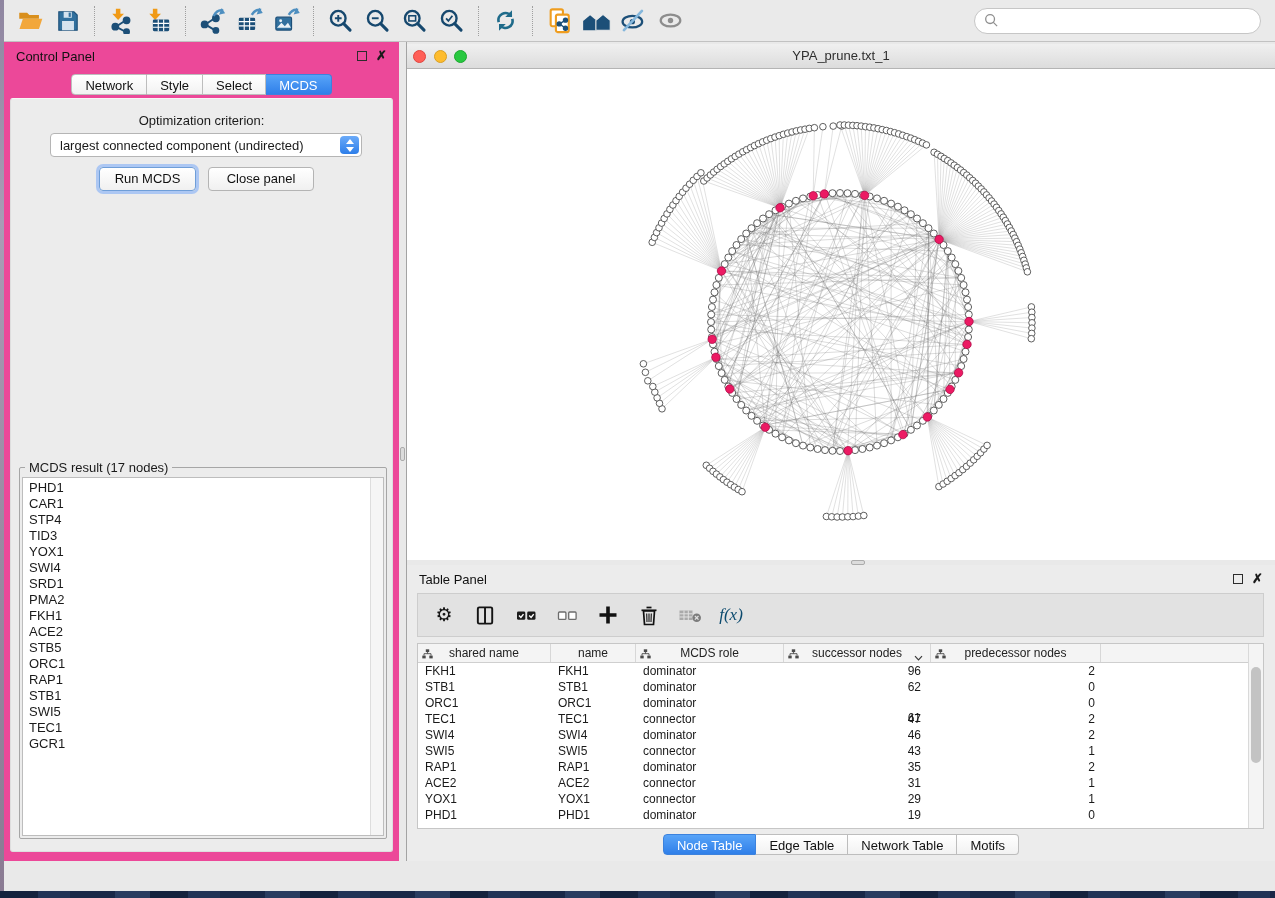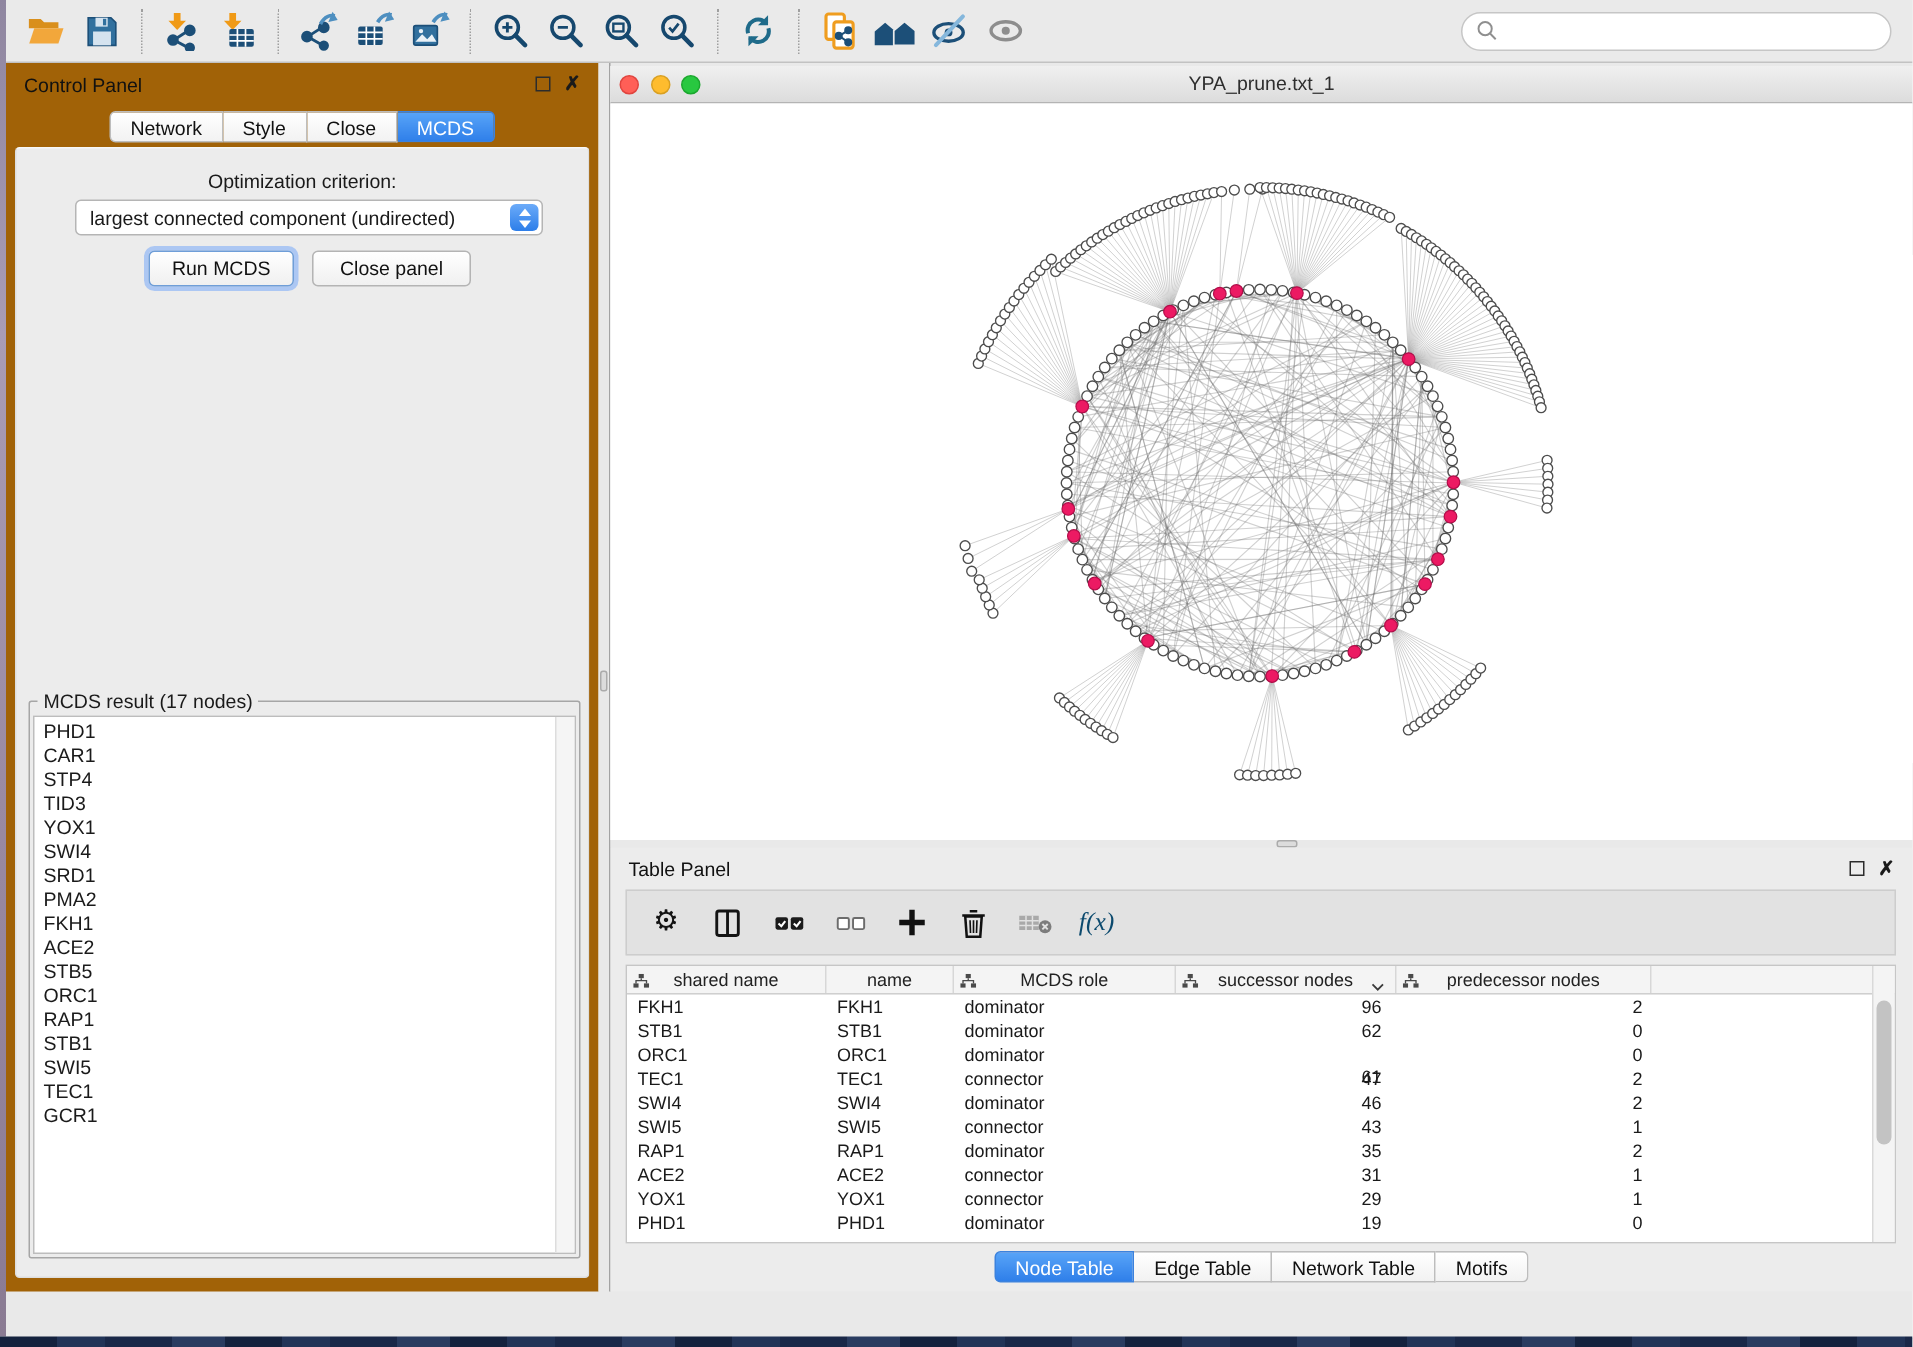--- a/index.html
+++ b/index.html
@@ -17,21 +17,21 @@
   #toolbar { position:absolute; left:4px; top:0; width:1271px; height:42px;
     background:#eaeaea; border-bottom:1px solid #c2c2c2; display:flex; align-items:center; padding-left:8px; }
   .tb-btn { width:37px; height:36px; display:flex; align-items:center; justify-content:center; }
   .tb-sep { width:1px; height:30px; border-left:1px dotted #9f9f9f; margin:0 8px; }
   #search-box { margin-left:auto; margin-right:14px; width:287px; height:26px; background:#fff;
     border:1px solid #c6c6c6; border-radius:13px; display:flex; align-items:center; padding:0 9px; }
   #search-box input { border:none; outline:none; flex:1; height:20px; font-size:13px; background:transparent;
     font-family:"Liberation Sans",sans-serif; }
 
   
-  #control-panel { position:absolute; left:4px; top:42px; width:395px; height:819px; background:#a16207; }
+  #control-panel { position:absolute; left:4px; top:42px; width:395px; height:819px; background:#ec4899; }
   .panel-header { height:28px; display:flex; align-items:center; padding:0 12px; font-size:13px; color:#111; }
   .panel-header .sp { flex:1; }
   .float-ic { width:10px; height:10px; border:1.5px solid #2c2c2c; margin-right:9px; display:inline-block; }
   .close-ic { font-size:13px; font-weight:bold; color:#1a1a1a; line-height:10px; }
   #cp-tabs { position:absolute; top:32px; left:0; width:100%; display:flex; justify-content:center; }
   .segctl { display:flex; }
   .seg { height:21px; line-height:21px; padding:0 13px; font-size:13px; background:linear-gradient(#ffffff,#f2f2f2);
     border:1px solid #bdbdbd; border-left-width:0; color:#111; }
   .seg:first-child { border-left-width:1px; border-radius:4px 0 0 4px; }
   .seg:last-child { border-radius:0 4px 4px 0; }
@@ -251,21 +251,21 @@
     <div class="panel-header">
       <span>Control Panel</span>
       <span class="sp"></span>
       <span class="float-ic"></span>
       <span class="close-ic">✗</span>
     </div>
     <div id="cp-tabs">
       <div class="segctl" id="cp-tabctl">
           <span class="seg">Network</span>
           <span class="seg">Style</span>
-          <span class="seg">Close</span>
+          <span class="seg">Select</span>
           <span class="seg seg-sel">MCDS</span>
         </div>
     </div>
     <div id="cp-content">
       <div id="opt-label">Optimization criterion:</div>
       <div id="criterion-select">
         <span>largest connected component (undirected)</span>
         <span class="stepper">
             <span class="tri-up"></span>
             <span class="tri-dn"></span>

